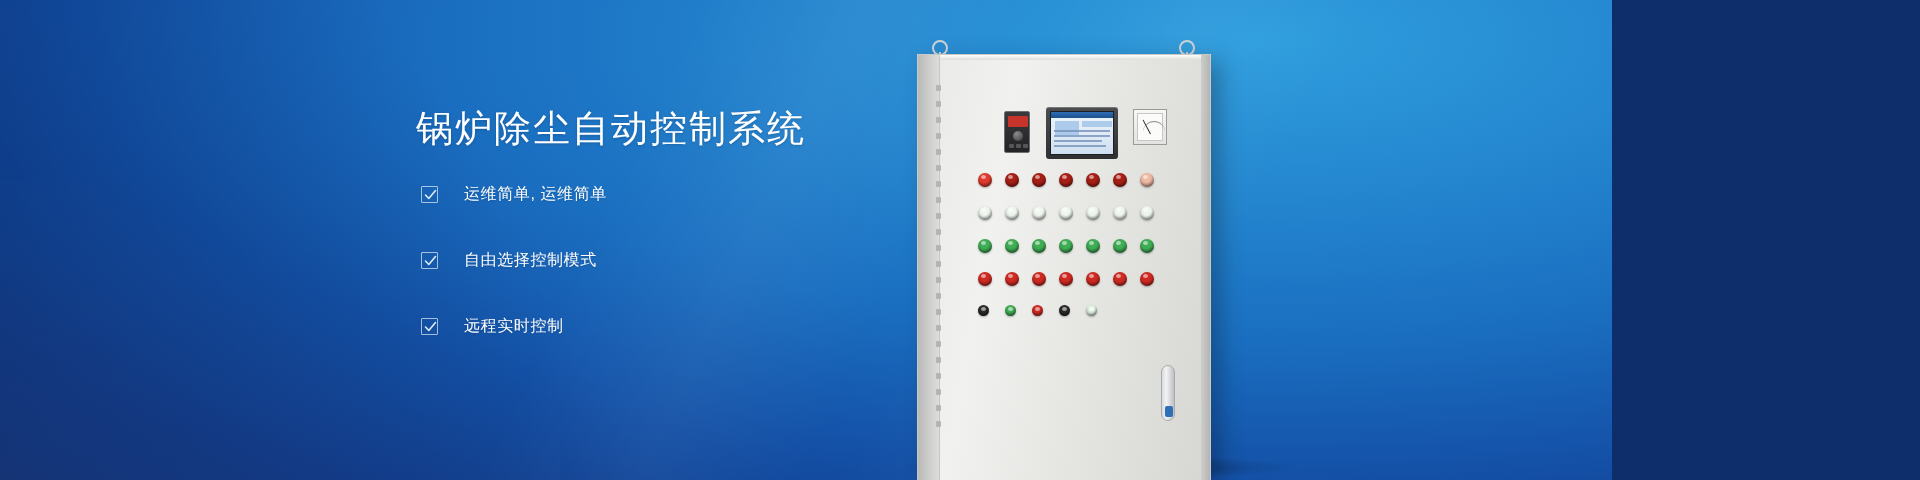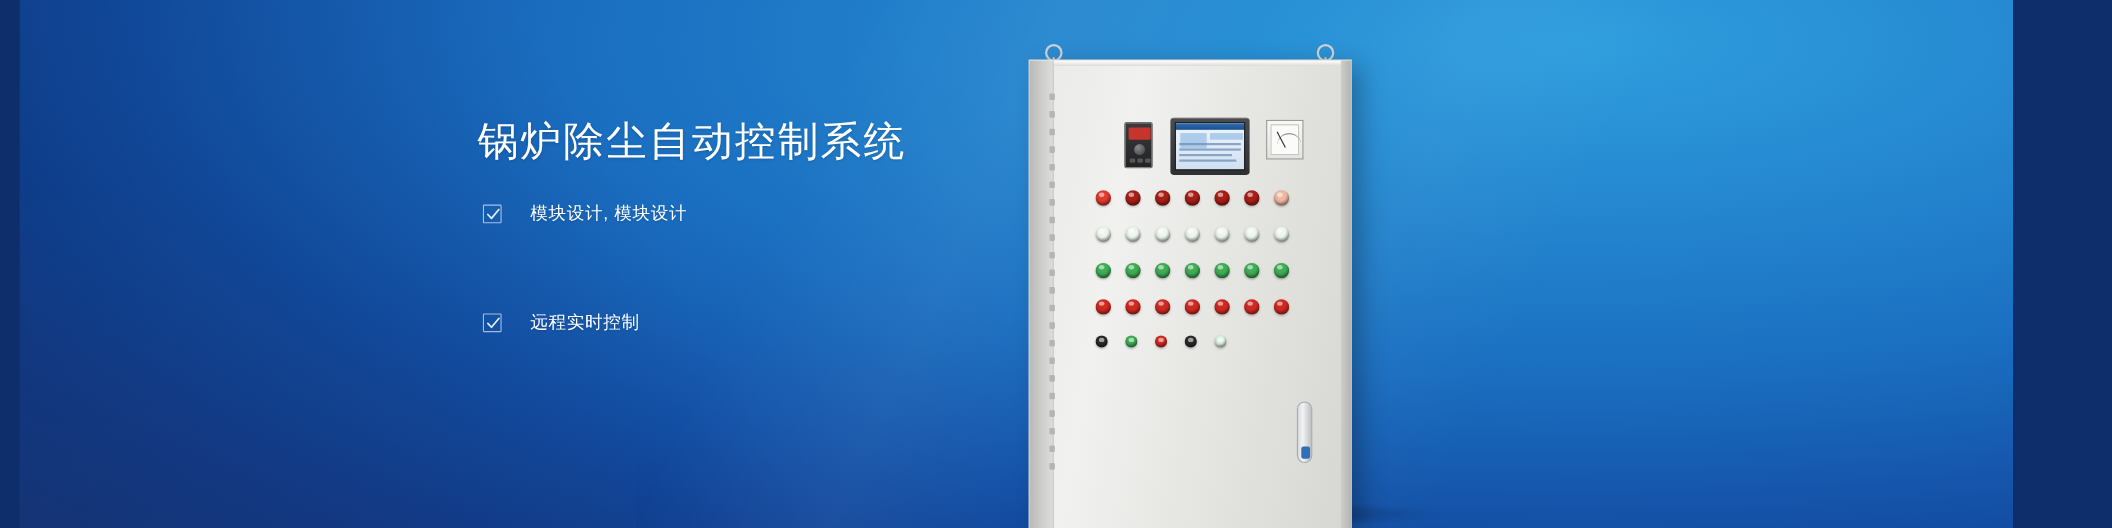--- a/index.html
+++ b/index.html
@@ -3,25 +3,24 @@
 <meta charset="utf-8">
 <style>
   * { margin:0; padding:0; box-sizing:border-box; }
   html,body{ background:#0d2d6b; }
   body{
     font-family:"Liberation Sans","DejaVu Sans",sans-serif;
     width:1920px; height:480px; overflow:hidden;
   }
 
   .banner{
-    position:relative; width:1812px; height:480px; overflow:hidden;
+    position:relative; width:1612px; height:480px; overflow:hidden;
     background:
       radial-gradient(120% 150% at 78% 8%, #2f9ede 0%, #2486cf 22%, #1a6ec0 42%, #1452a8 60%, #0e3a8c 78%, #0a2a74 100%),
       linear-gradient(135deg,#0b2e78 0%, #1563b6 50%, #0a2a70 100%);
-    margin-left: 18px;
   }
   
   .banner::before{
     content:""; position:absolute; inset:0;
     background:
       linear-gradient(115deg, rgba(255,255,255,0.00) 38%, rgba(255,255,255,0.045) 47%, rgba(255,255,255,0.00) 56%),
       linear-gradient(115deg, rgba(255,255,255,0.00) 58%, rgba(255,255,255,0.03) 66%, rgba(255,255,255,0.00) 74%),
       linear-gradient(60deg, rgba(0,20,70,0.30) 0%, rgba(0,20,70,0.00) 35%);
     pointer-events:none;
   }
@@ -217,25 +216,33 @@
     <div class="title">锅炉除尘自动控制系统</div>
 
     <div class="features">
 
       <div class="feature">
         <span class="chk">
           <svg width="13" height="13" viewBox="0 0 13 13">
             <polyline points="1.5,6 4.8,9.5 11.5,1.5" fill="none" stroke="#dcecf8" stroke-width="1.6" stroke-linecap="round" stroke-linejoin="round"></polyline>
           </svg>
         </span>
-        <span class="feat-text">模块设计, 模块设计</span>
+        <span class="feat-text">运维简单, 运维简单</span>
       </div>
 
       <div class="spacer"></div>
 
+      <div class="feature">
+        <span class="chk">
+          <svg width="13" height="13" viewBox="0 0 13 13">
+            <polyline points="1.5,6 4.8,9.5 11.5,1.5" fill="none" stroke="#dcecf8" stroke-width="1.6" stroke-linecap="round" stroke-linejoin="round"></polyline>
+          </svg>
+        </span>
+        <span class="feat-text">自由选择控制模式</span>
+      </div>
 
       <div class="spacer"></div>
 
       <div class="feature">
         <span class="chk">
           <svg width="13" height="13" viewBox="0 0 13 13">
             <polyline points="1.5,6 4.8,9.5 11.5,1.5" fill="none" stroke="#dcecf8" stroke-width="1.6" stroke-linecap="round" stroke-linejoin="round"></polyline>
           </svg>
         </span>
         <span class="feat-text">远程实时控制</span>

